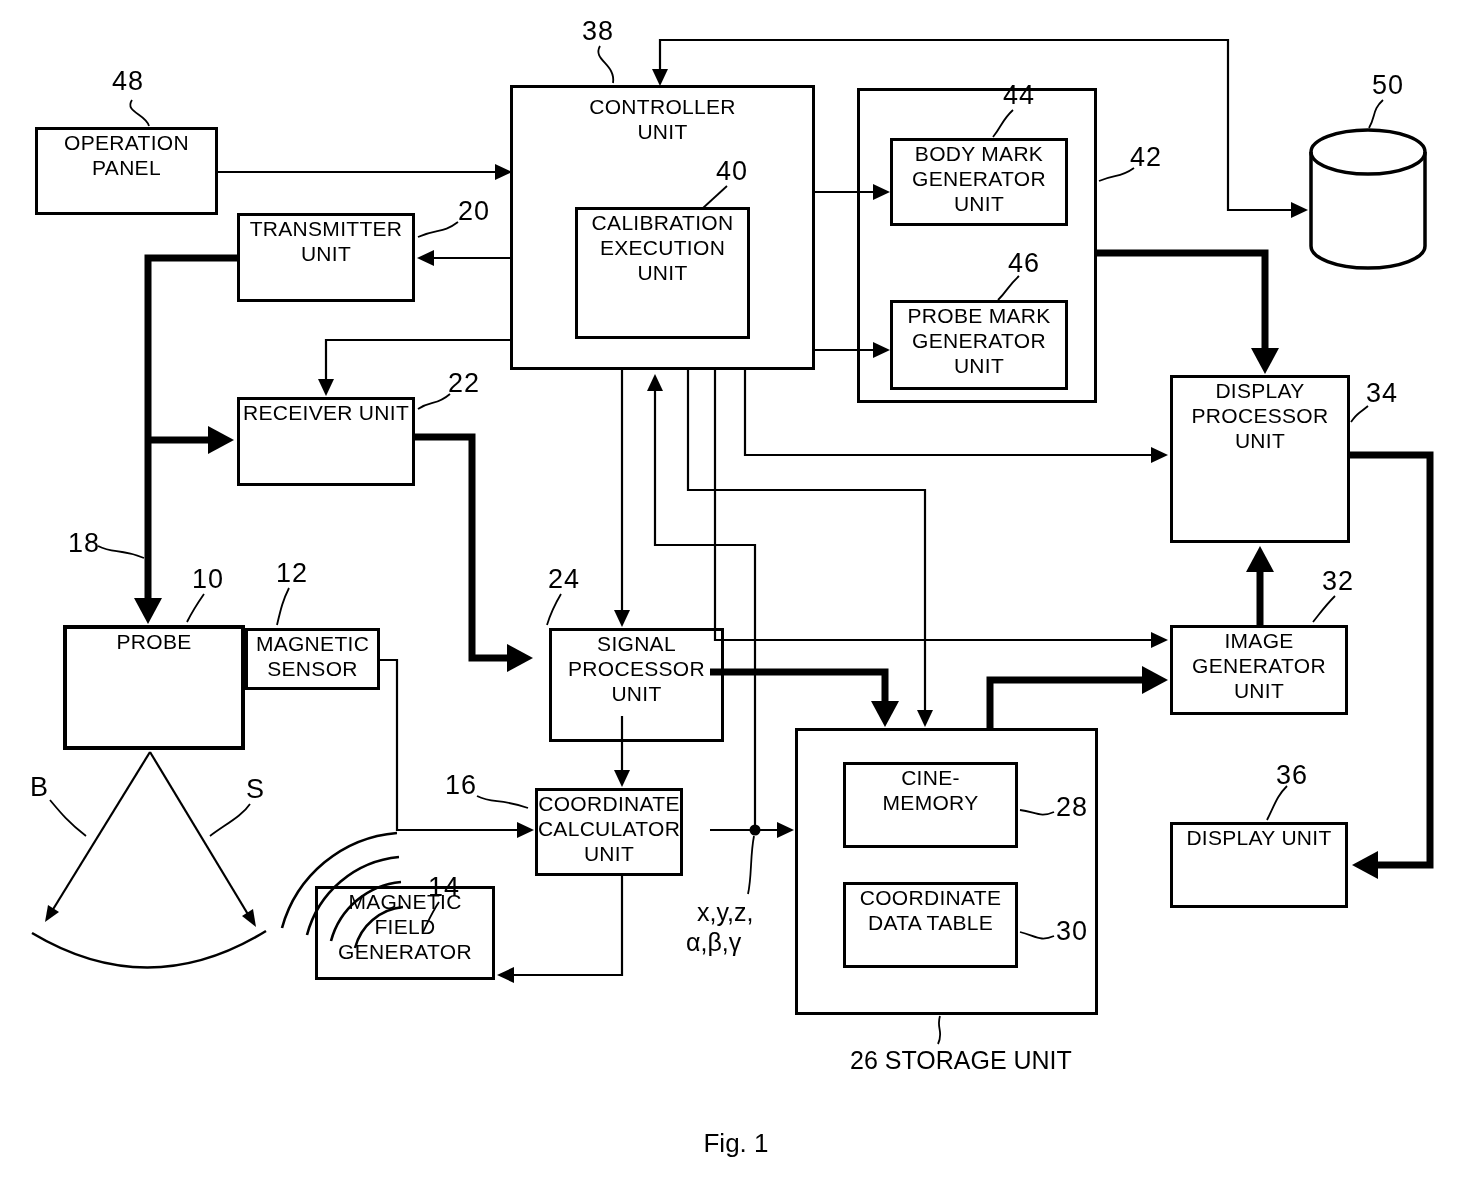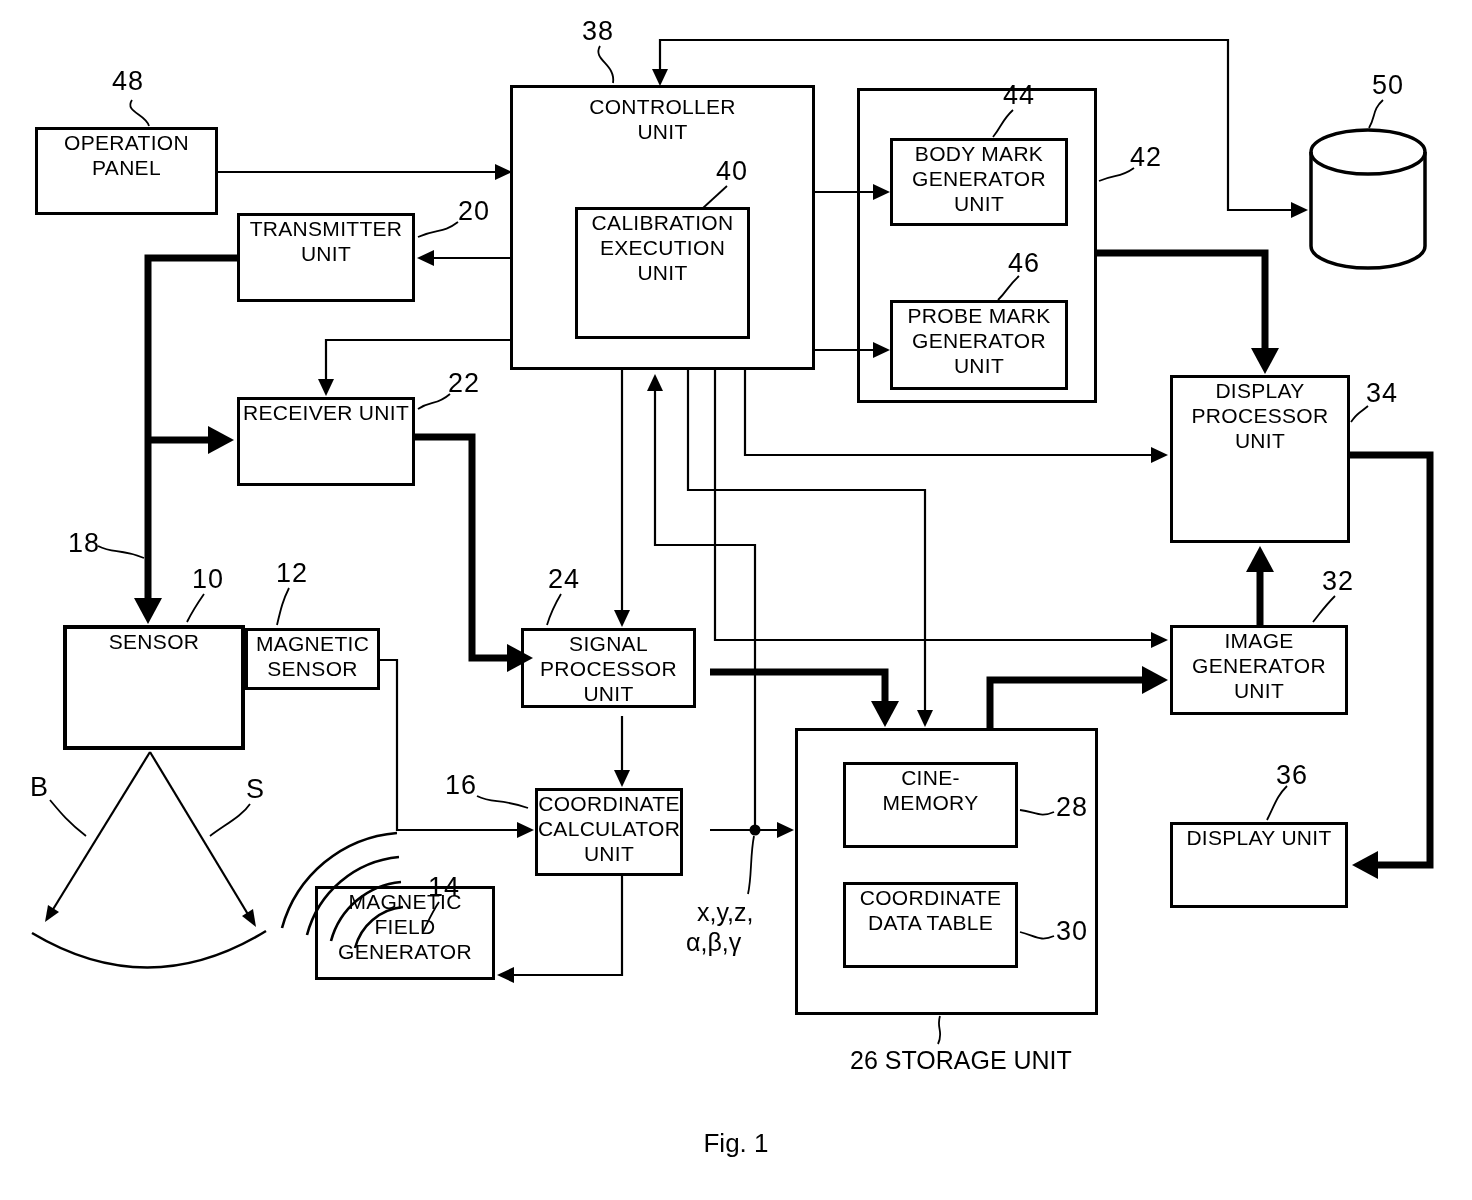--- a/index.html
+++ b/index.html
@@ -159,28 +159,28 @@
 
   <div class="box" style="left:1170px;top:375px;width:180px;height:168px">
     <span>DISPLAY PROCESSOR UNIT</span>
   </div>
 
   <div class="box" style="left:890px;top:300px;width:178px;height:90px">
     <span>PROBE MARK GENERATOR UNIT</span>
   </div>
 
   <div class="box bthick" style="left:63px;top:625px;width:182px;height:125px">
-    <span>SENSOR</span>
+    <span>PROBE</span>
   </div>
 
   <div class="box" style="left:245px;top:628px;width:135px;height:62px">
     <span>MAGNETIC SENSOR</span>
   </div>
 
-  <div class="box" style="left:521px;top:628px;width:175px;height:80px">
+  <div class="box" style="left:549px;top:628px;width:175px;height:114px">
     <span>SIGNAL PROCESSOR UNIT</span>
   </div>
 
   <div class="box" style="left:535px;top:788px;width:148px;height:88px">
     <span>COORDINATE CALCULATOR UNIT</span>
   </div>
 
   <div class="box" style="left:315px;top:886px;width:180px;height:94px">
     <span>MAGNETIC FIELD GENERATOR</span>
   </div>

